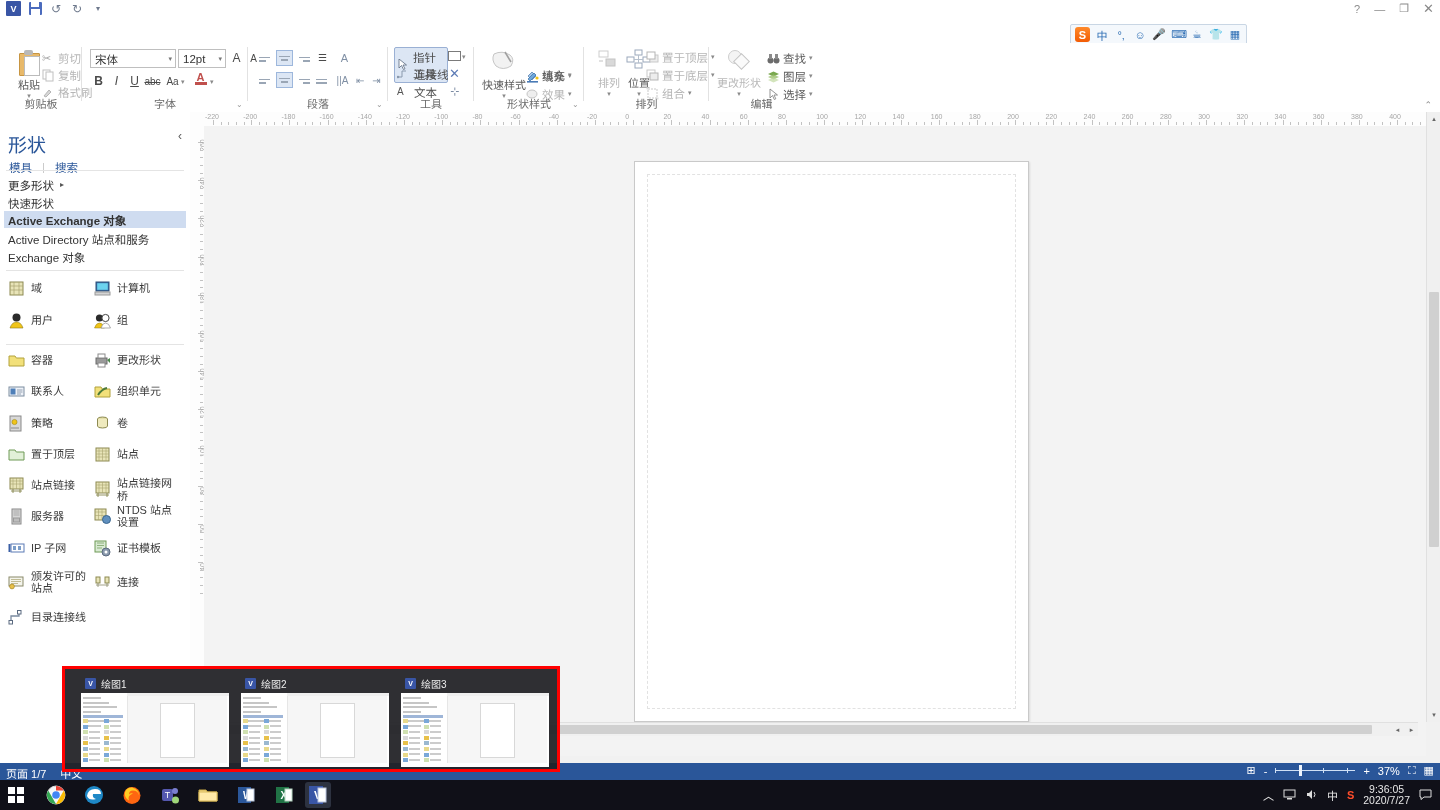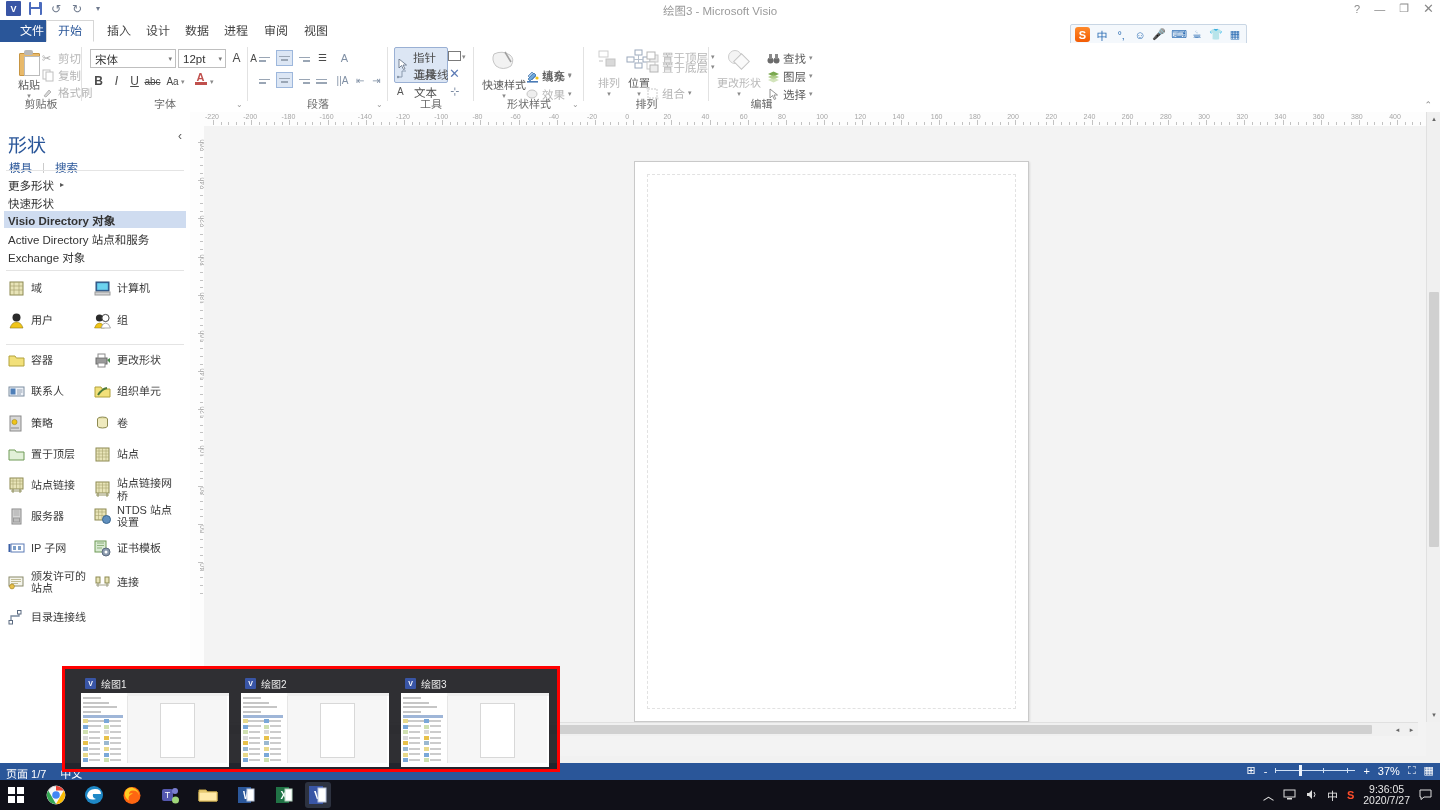--- a/index.html
+++ b/index.html
@@ -162,39 +162,28 @@
   <div class="titlebar">
     <div class="qat">
       <div class="qat-vlogo">V</div>
       <div class="qat-ico">
           <span class="save-ico"></span>
         </div>
       <div class="qat-ico">↺</div>
       <div class="qat-ico">↻</div>
       <div class="qat-ico" style="font-size:8px">▾</div>
     </div>
-    <div class="title-text">绘图3 - Microsoft Visio</div>
     <div class="win-btns">
       <span>?</span>
       <span>—</span>
       <span>❐</span>
       <span class="wb-close">✕</span>
     </div>
   </div>
 
-  <div class="tabstrip">
-    <div class="tab file" style="left:0px;width:42px;text-align:center">文件</div>
-    <div class="tab active" style="left:46px;width:48px;text-align:center">开始</div>
-    <div class="tab" style="left:96px">插入</div>
-    <div class="tab" style="left:135px">设计</div>
-    <div class="tab" style="left:174px">数据</div>
-    <div class="tab" style="left:213px">进程</div>
-    <div class="tab" style="left:253px">审阅</div>
-    <div class="tab" style="left:293px">视图</div>
-  </div>
 
   <div class="signin">登录</div>
   <div class="acct-av"></div>
   <div class="acct-x">✕</div>
 
   <div class="ime">
     <div class="s-logo">S</div>
     <div class="it">中</div>
     <div class="it">°‚</div>
     <div class="it">☺</div>
@@ -443,21 +432,21 @@
       <div class="btn dis" style="left:62px;top:6px">
         <span class="sm-ico">
           <svg width="13" height="13" viewBox="0 0 13 13">
               <rect x="4" y="4" width="8" height="7" fill="#ededed" stroke="#c9c9c9"></rect>
               <rect x="1" y="1" width="8" height="7" fill="#fff" stroke="#b5b5b5"></rect>
             </svg>
         </span>
         <span>置于顶层</span>
         <span class="caret">▾</span>
       </div>
-      <div class="btn dis" style="left:62px;top:16px">
+      <div class="btn dis" style="left:62px;top:24px">
         <span class="sm-ico">
           <svg width="13" height="13" viewBox="0 0 13 13">
               <rect x="1" y="1" width="8" height="7" fill="#fff" stroke="#c9c9c9"></rect>
               <rect x="4" y="4" width="8" height="7" fill="#ededed" stroke="#b5b5b5"></rect>
             </svg>
         </span>
         <span>置于底层</span>
         <span class="caret">▾</span>
       </div>
       <div class="btn dis" style="left:62px;top:42px">
@@ -535,21 +524,21 @@
     <div class="sh-sep" style="top:58px"></div>
 
     <div class="sh-row" style="top:64px">
       <span>更多形状</span>
       <span class="sh-arrow" style="left:56px">▸</span>
     </div>
     <div class="sh-row" style="top:82px">
       <span>快速形状</span>
     </div>
     <div class="sh-row selected" style="top:99px">
-      <span>Visio Directory 对象</span>
+      <span>Active Exchange 对象</span>
     </div>
     <div class="sh-row" style="top:118px">
       <span>Active Directory 站点和服务</span>
     </div>
     <div class="sh-row" style="top:136px">
       <span>Exchange 对象</span>
     </div>
     <div class="sh-sep" style="top:158px"></div>
 
     <div class="st-item" style="left:8px;top:168px">

